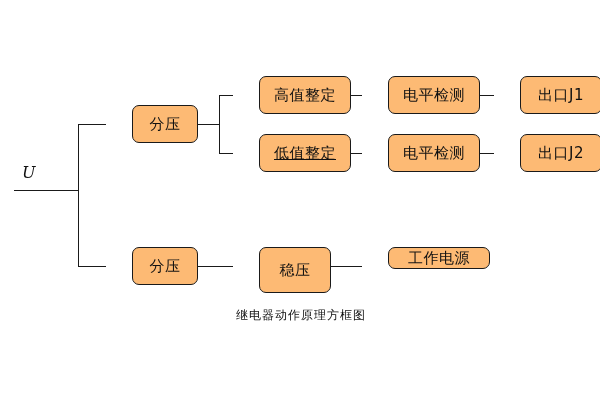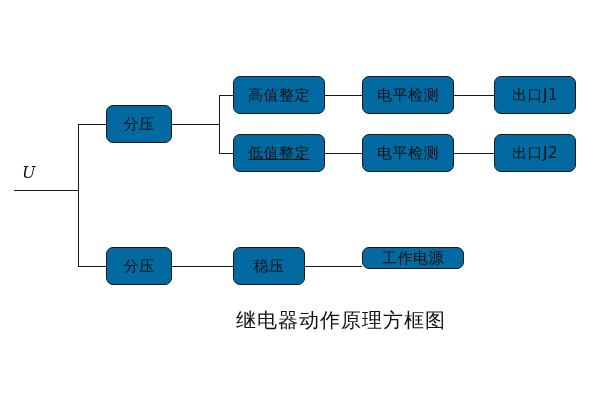--- a/index.html
+++ b/index.html
@@ -15,47 +15,48 @@
     width: 600px;
     height: 400px;
     background: #ffffff;
     overflow: hidden;
   }
   .box {
     position: absolute;
     box-sizing: border-box;
     border: 1px solid #1a1a1a;
     border-radius: 7px;
-    background: #0369a1;
+    background: #fdba74;
     display: flex;
     align-items: center;
     justify-content: center;
     font-size: 15px;
     color: #111111;
     letter-spacing: 0.5px;
     white-space: nowrap;
     z-index: 3;
+    margin-left: 26px;
   }
   .line {
     position: absolute;
     background: #1a1a1a;
     z-index: 1;
   }
   .hline { height: 1px; }
   .vline { width: 1px; }
   .label {
     position: absolute;
     font-size: 15px;
     color: #111111;
     white-space: nowrap;
     z-index: 3;
   }
   #caption {
     position: absolute;
-    font-size: 20px;
+    font-size: 12px;
     color: #111111;
     letter-spacing: 1px;
     white-space: nowrap;
     z-index: 3;
   }
   #source-label {
     font-size: 16px;
     font-style: italic;
     font-family: "DejaVu Serif", "Liberation Serif", serif;
   }
@@ -98,21 +99,21 @@
   <div class="line hline" style="left:454px; top:95px; width:40px;"></div>
   <div class="line hline" style="left:454px; top:153px; width:40px;"></div>
 
   <div class="box" style="left:494px; top:76px; width:82px; height:38px;">出口J1</div>
   <div class="box" style="left:494px; top:134px; width:82px; height:38px;text-align:center;">出口J2</div>
 
   <div class="box" style="left:106px; top:247px; width:66px; height:38px;">分压</div>
 
   <div class="line hline" style="left:172px; top:266px; width:61px;"></div>
 
-  <div class="box" style="left:233px; top:247px; width:72px; height:38px;">稳压</div>
+  <div class="box" style="left:233px; top:247px; width:72px; height:46px;">稳压</div>
 
   <div class="line hline" style="left:305px; top:266px; width:57px;"></div>
 
   <div class="box" style="left:362px; top:247px; width:102px; height:22px;">工作电源</div>
 
   <div id="caption" style="left:236px; top:307px;">继电器动作原理方框图</div>
 
 </div>
 
 </body></html>

